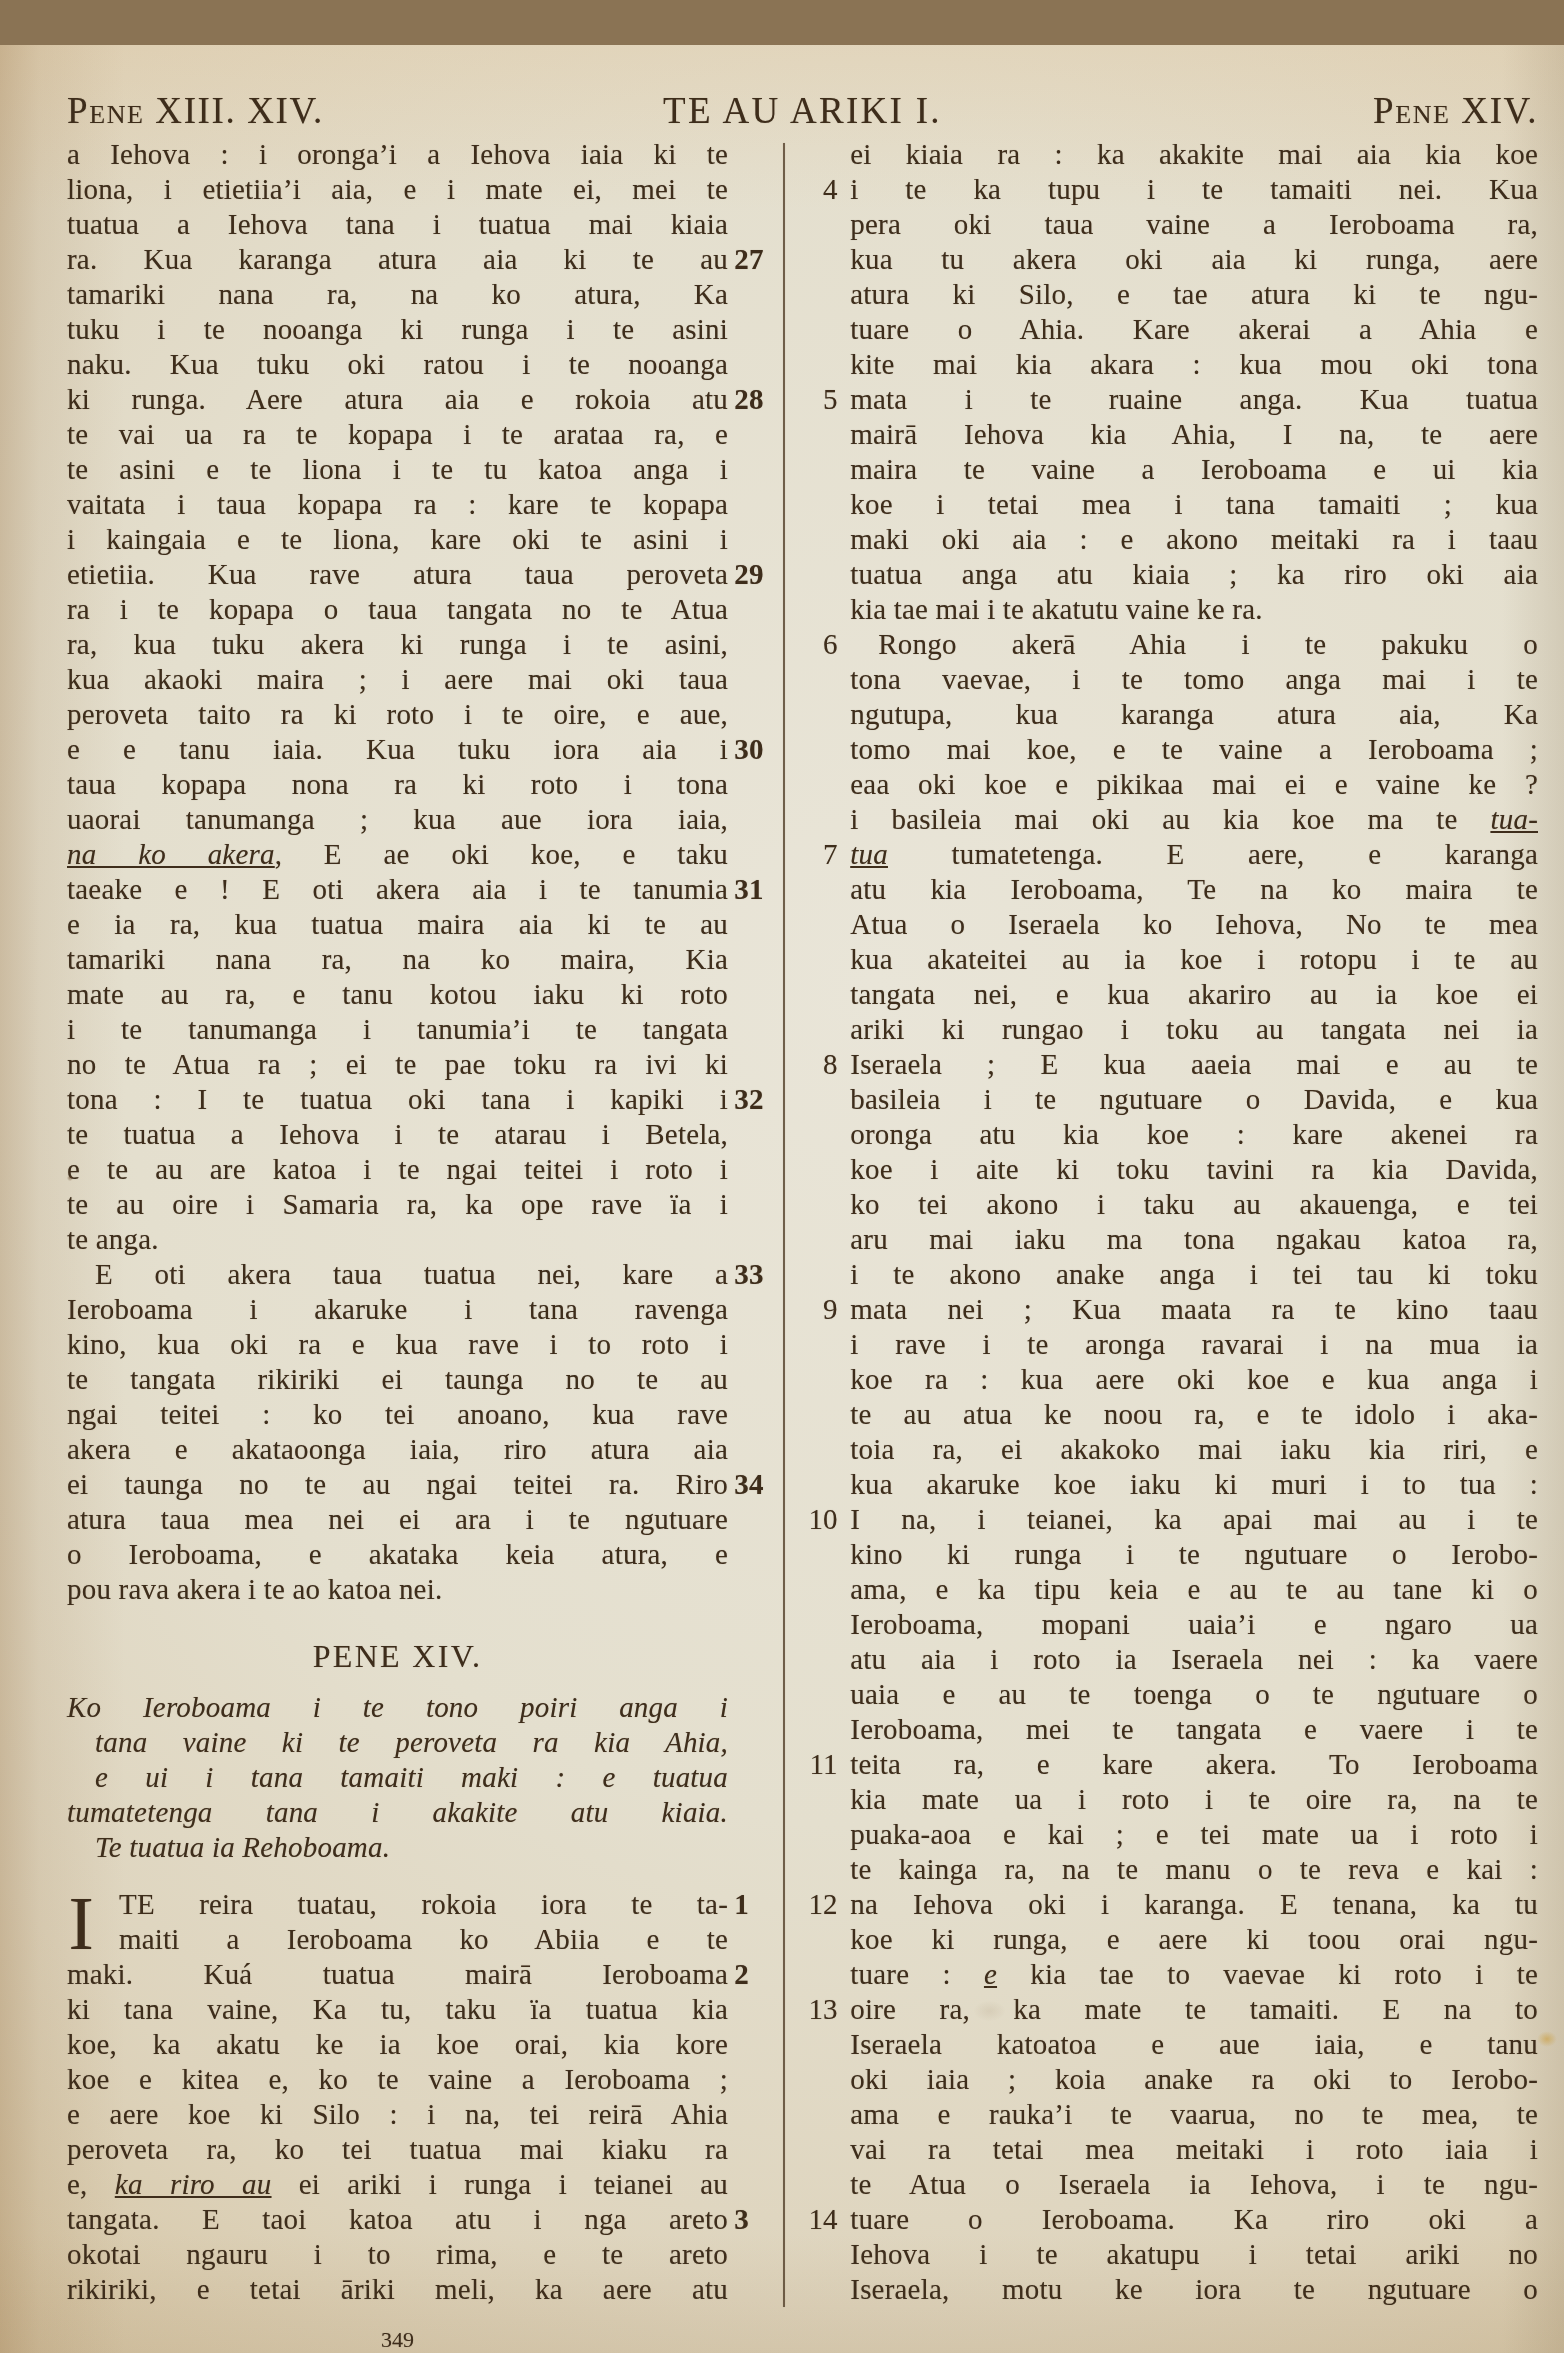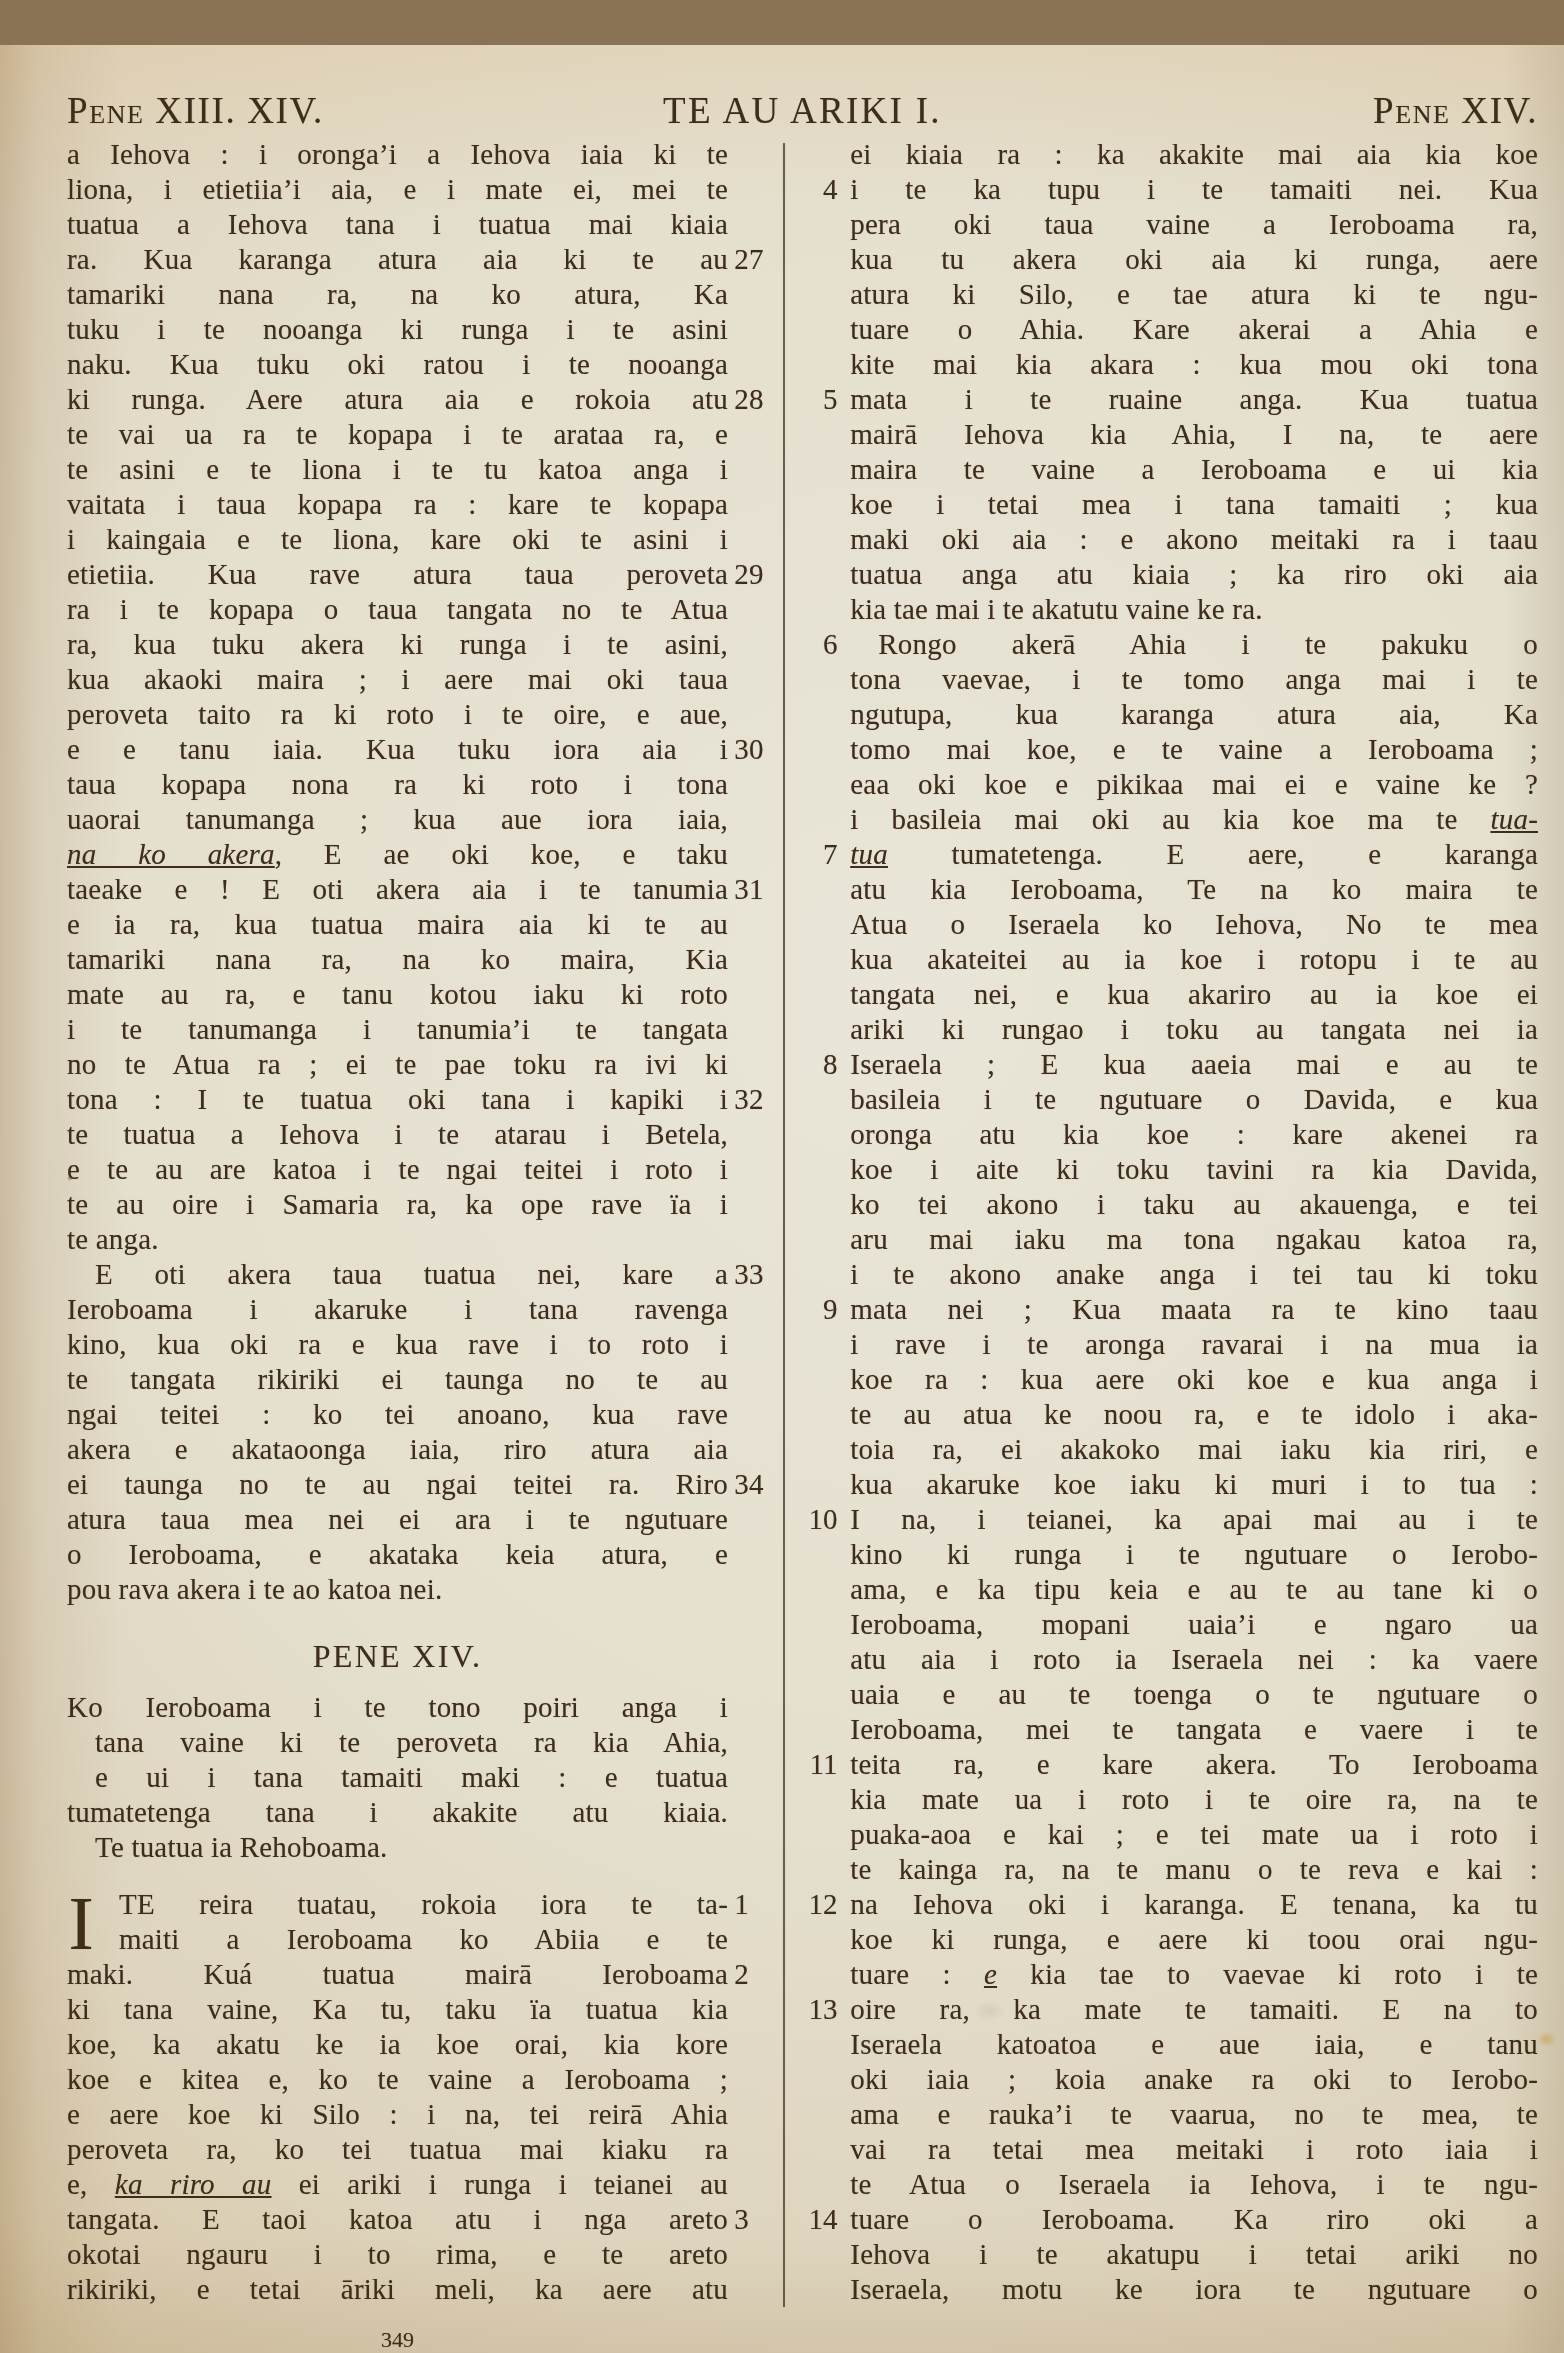--- a/index.html
+++ b/index.html
@@ -36,29 +36,29 @@
   .column{ }
   .col-left{ width:716px; }
   .col-right{ flex:1; }
   .divider{ width:1.6px; background:#5b4832; margin:6.3px 4.7px 0 0; opacity:0.85;
             box-shadow:0 0 0.8px rgba(91,72,50,0.6); }
 
   .line-row{ display:flex; height:35px; line-height:35px; overflow:visible;
              font-size:29px; letter-spacing:0.2px; }
   .vnum{ box-sizing:border-box; }
   .col-left .line-text{ width:661px; box-sizing:border-box; }
-  .col-left .vnum{ width:55px; text-align:left; padding-left:6.3px; }
+  .col-left .vnum{ width:55px; text-align:left; padding-left:6.3px;font-weight:bold; }
   .col-right .vnum{ width:61px; text-align:right; padding-right:12.5px; }
   .col-right .line-text{ flex:1; box-sizing:border-box; }
 
   .line-text{ text-align:justify; text-align-last:justify; }
   .line-text.nj{ text-align-last:left; }
   .line-text.ind{ text-indent:28px; }
   .it{ font-style:italic;text-decoration:underline; }
-  .summary .line-text{ }
+  .summary .line-text{ font-style:italic; }
 
   .chap-heading{ height:42px; line-height:42px; margin-top:28px; margin-bottom:12.5px; }
   .chap-heading .line-text{ text-align:center; text-align-last:center;
                             font-size:32px; letter-spacing:2.3px; }
 
   .drop1{ margin-top:22px; }
   .drop1 .line-text, .drop2 .line-text{ padding-left:52px; position:relative; }
   .dropcap{ position:absolute; left:1.6px; top:0px; font-size:76px; line-height:72px; }
 
   

